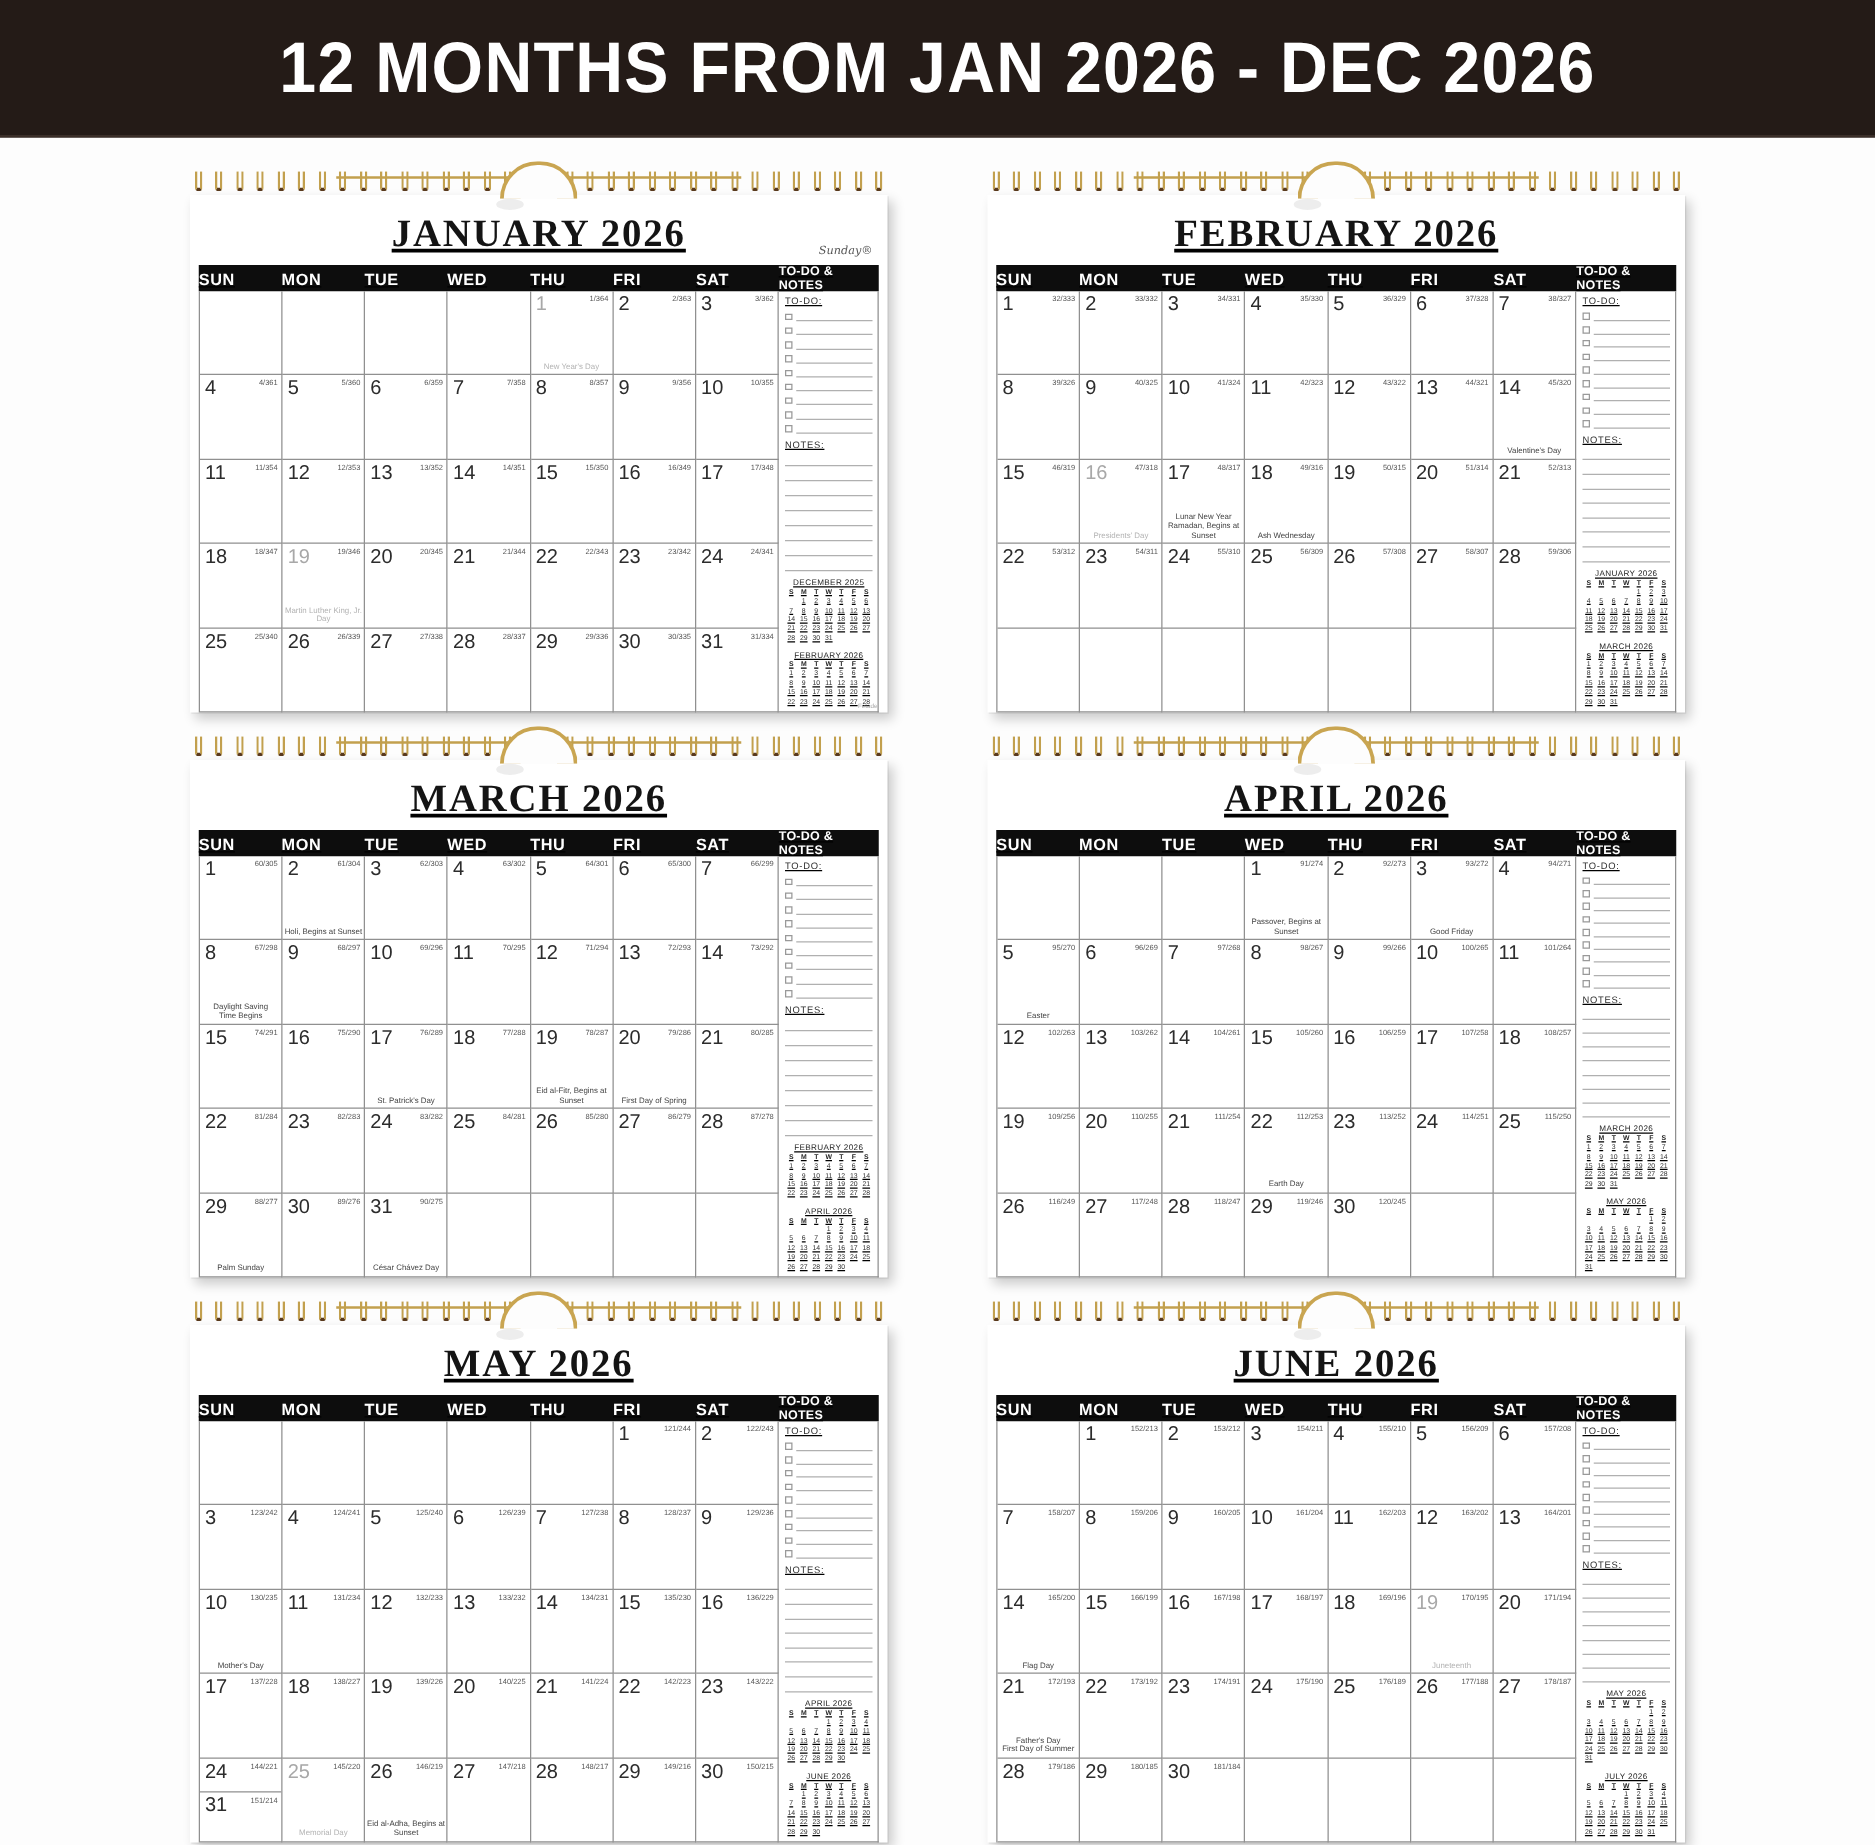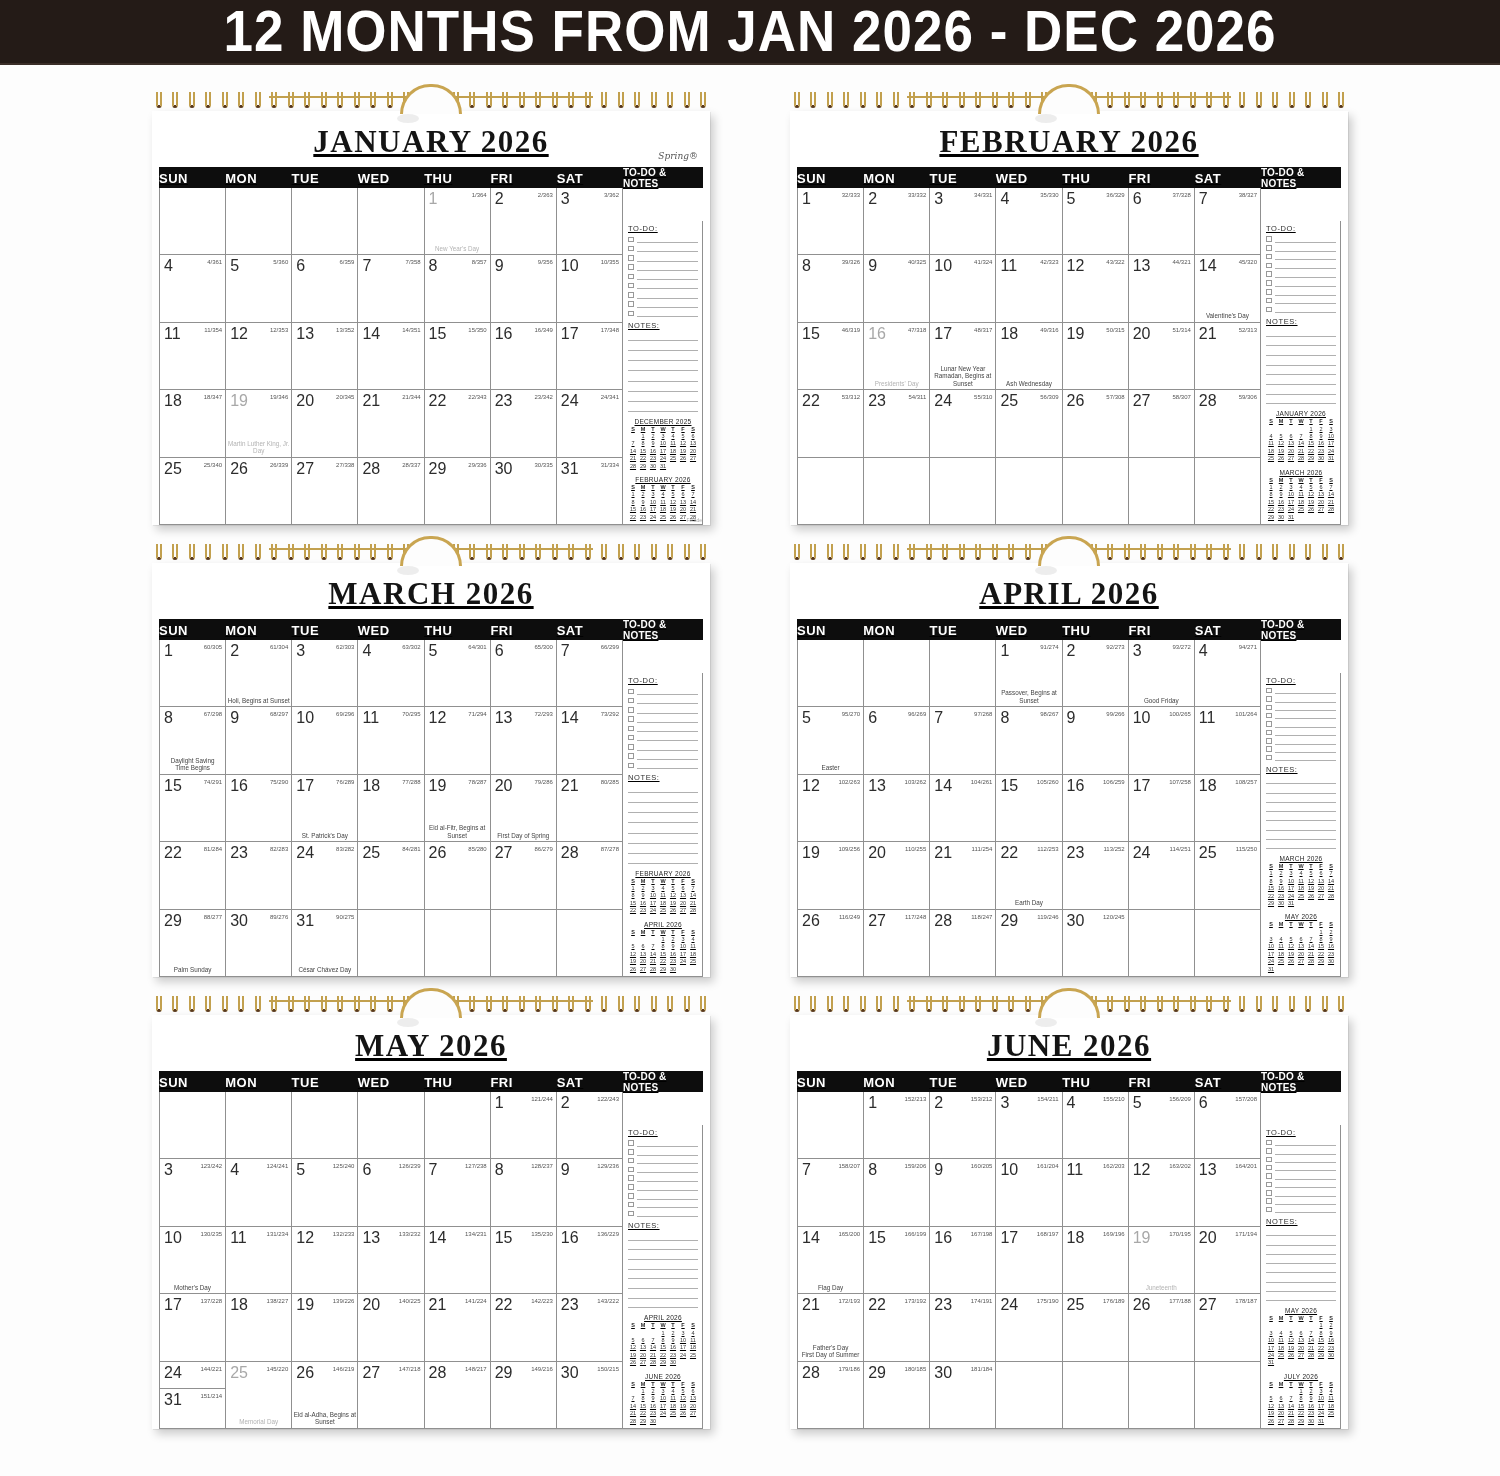--- a/index.html
+++ b/index.html
@@ -3,21 +3,21 @@
 <meta charset="utf-8">
 <style>
   * { box-sizing: border-box; }
   html,body { margin:0; padding:0; }
   body {
     width:1500px; height:1476px; background:#fdfdfd;
     font-family:"Liberation Sans", sans-serif; overflow:hidden;
   }
   
   .banner {
-    height:65px; background:#241b17; display:flex; align-items:center; justify-content:center;
+    height:110px; background:#241b17; display:flex; align-items:center; justify-content:center;
     border-bottom:2px solid #3a2e28;
   }
   .banner span {
     color:#ffffff; font-weight:800; font-size:53px; letter-spacing:1px;
     transform:scaleY(1.08); white-space:nowrap;
   }
   
   .pages {
     display:grid; grid-template-columns:558px 558px; column-gap:80px; row-gap:10px;
     justify-content:center; padding-top:18px;
@@ -82,21 +82,21 @@
     position:absolute; bottom:2px; left:1px; right:1px; text-align:center;
     font-size:6.3px; color:#444; white-space:pre-line; line-height:1.2;
   }
   .holiday.gray { color:#b3b3b3; }
   .half { position:absolute; left:0; right:0; }
   .half-top { top:0; height:40%; }
   .half-bot { top:40%; bottom:0; border-top:1px solid #909090; }
   
   .side {
     width:80px; flex:0 0 auto; border-right:1px solid #909090; border-bottom:1px solid #909090;
-    display:flex; flex-direction:column; padding:2px 4px 3px 5px; position:relative;margin-top:33px;
+    display:flex; flex-direction:column; padding:2px 4px 3px 5px; position:relative;
   }
   .plabel { font-size:7.5px; letter-spacing:.6px; color:#2e2e2e; margin:1px 0 1px; }
   .nlabel { margin-top:4px; }
   .trow { display:flex; align-items:flex-end; height:12.6px; }
   .cb { width:5.5px; height:5.5px; border:1px solid #999; margin:0 3px 1px 0; flex:0 0 auto; }
   .tline { flex:1; border-bottom:1px solid #b0b0b0; height:100%; }
   .nline { height:13.4px; border-bottom:1px solid #b0b0b0; }
   .mini { margin-top:6px; text-align:center; }
   .mini-title { font-size:6.5px; color:#1f1f1f; letter-spacing:.3px; margin-bottom:1px; }
   .mini-grid { display:grid; grid-template-columns:repeat(7,1fr); }
@@ -145,21 +145,21 @@
         <span class="loop"></span>
         <span class="loop"></span>
         <span class="loop"></span>
         <span class="loop"></span>
         <span class="loop"></span>
         <span class="loop"></span>
         <div class="hook"></div>
       </div>
       <div class="page">
         <h2 class="mtitle">JANUARY 2026</h2>
-        <div class="brandscript">Spring®</div>
+        <div class="brandscript">Sunday®</div>
         <div class="hrow">
           <div class="hcell">SUN</div>
           <div class="hcell">MON</div>
           <div class="hcell">TUE</div>
           <div class="hcell">WED</div>
           <div class="hcell">THU</div>
           <div class="hcell">FRI</div>
           <div class="hcell">SAT</div>
           <div class="hcell tn">TO-DO &amp; NOTES</div>
         </div>

